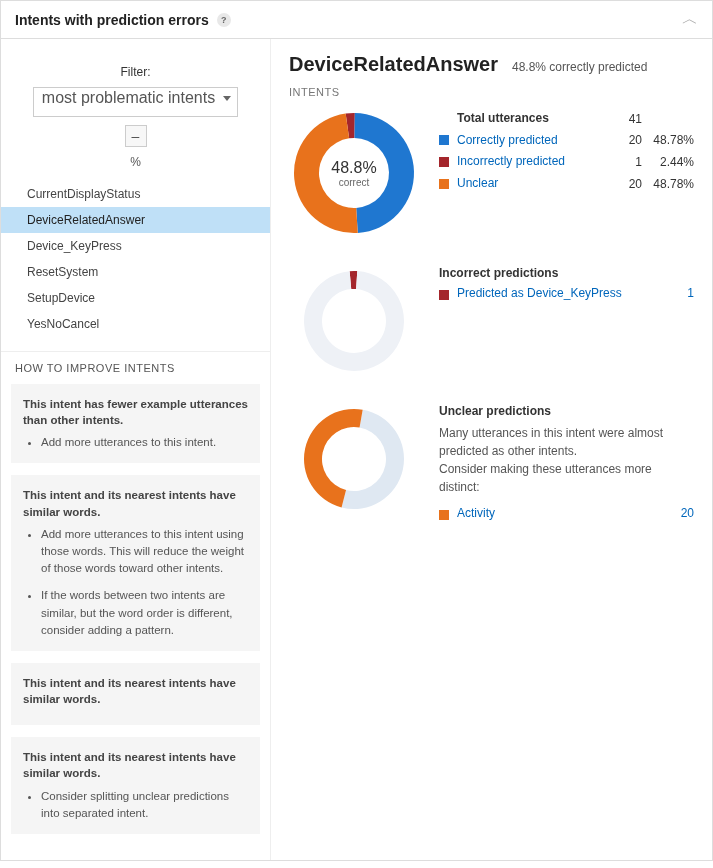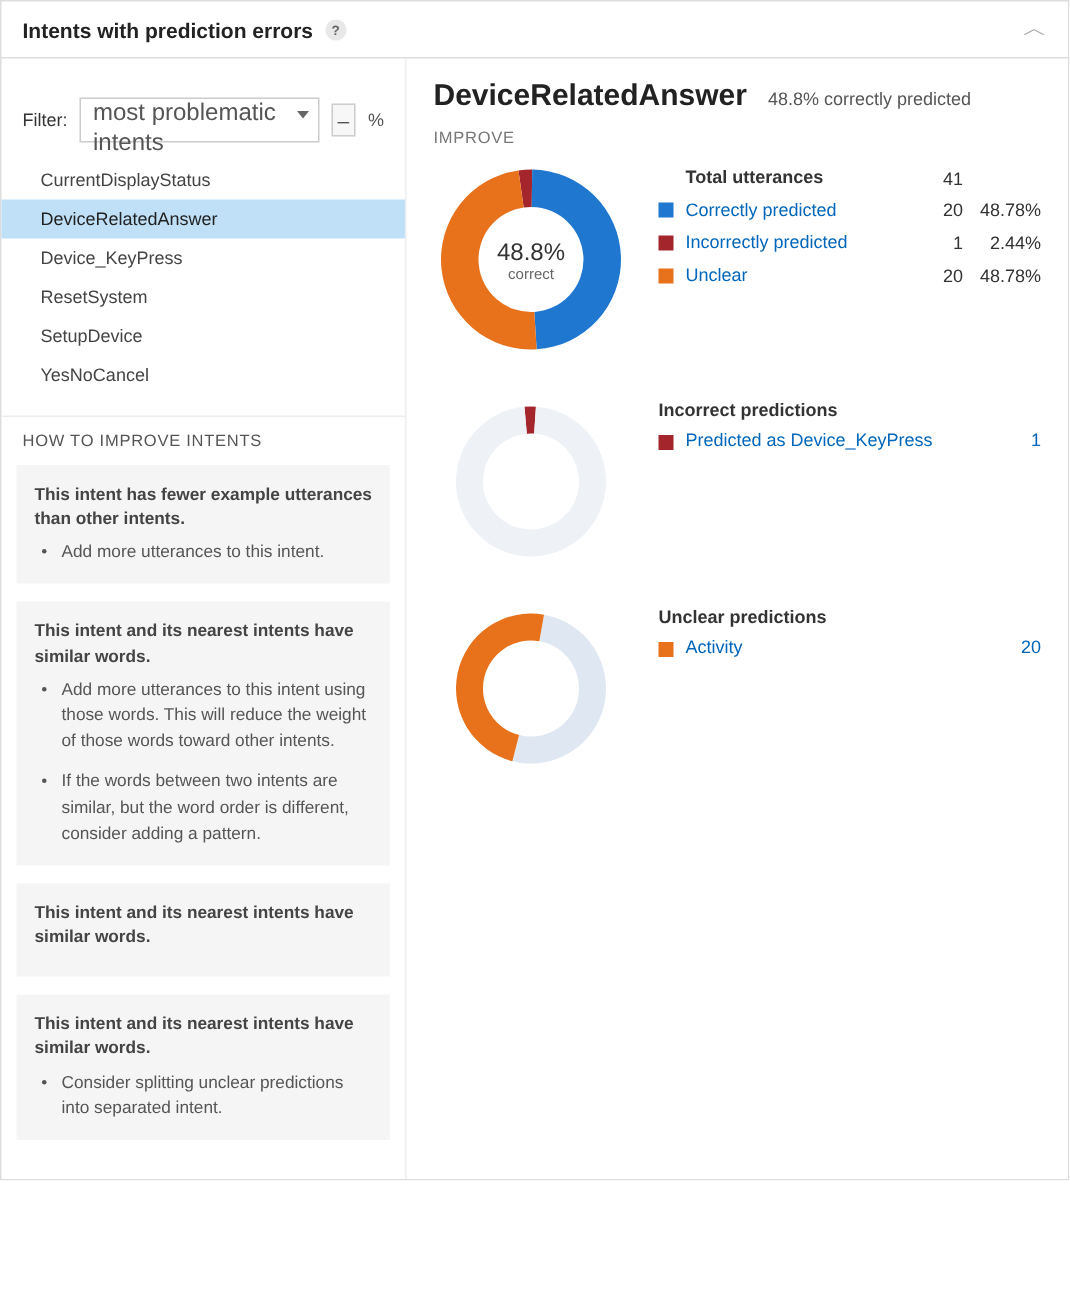--- a/index.html
+++ b/index.html
@@ -5,21 +5,21 @@
   * { box-sizing: border-box; margin: 0; padding: 0; }
   body { font-family: "Segoe UI", Arial, sans-serif; font-size: 12px; color: #333; background: #fff; width: 713px; }
   .panel { border: 1px solid #ddd; }
   .panel-header { display: flex; align-items: center; justify-content: space-between; padding: 8px 14px; border-bottom: 1px solid #ddd; }
   .panel-title { font-size: 14px; font-weight: 600; color: #222; display: flex; align-items: center; gap: 8px; }
   .help-badge { display: inline-flex; align-items: center; justify-content: center; width: 14px; height: 14px; border-radius: 50%; background: #e8e8e8; color: #666; font-size: 9px; cursor: pointer; }
   .chevron { color: #aaa; font-size: 16px; cursor: pointer; user-select: none; }
   .columns { display: flex; }
   .left-col { width: 270px; border-right: 1px solid #eee; padding: 10px 0 14px 0; }
   .right-col { flex: 1; padding: 14px 18px 14px 18px; }
-  .filter-row { display: flex; align-items: center; gap: 8px; padding: 16px 14px 10px 14px; font-size: 12px; }
+  .filter-row { display: flex; align-items: center; gap: 8px; padding: 16px 14px 10px 14px; font-size: 12px; flex-direction: column; }
   .filter-label { color: #333; }
   .select { position: relative; border: 1px solid #ccc; height: 30px; line-height: 20px; padding: 0 22px 0 8px; font-size: 16px; color: #555; min-width: 155px; background: #fff; cursor: pointer; }
   .select::after { content: ""; position: absolute; right: 6px; top: 8px; border-left: 4px solid transparent; border-right: 4px solid transparent; border-top: 5px solid #666; }
   .btn-small { border: 1px solid #ccc; background: #f7f7f7; height: 22px; width: 22px; cursor: pointer; color: #555; display:flex; align-items:center; justify-content:center; font-size:14px;}
   .pct-label { color: #555; font-size: 12px; }
   .intent-list { margin-top: 2px; }
   .intent-item { padding: 6px 14px 6px 26px; font-size: 12px; color: #444; cursor: pointer; }
   .intent-item.active { background: #bfe0f7; color: #222; }
   .section-divider { border-top: 1px solid #eee; margin: 14px 0 10px 0; }
   .howto-title { font-size: 11px; letter-spacing: 0.5px; color: #555; padding: 0 14px 10px 14px; }
@@ -110,21 +110,21 @@
             </ul>
           </div>
         </div>
     </div>
 
     <div class="right-col">
       <div class="detail-title-row">
         <span class="detail-title">DeviceRelatedAnswer</span>
         <span class="detail-sub">48.8% correctly predicted</span>
       </div>
-      <div class="accuracy-label">IMPROVE</div>
+      <div class="accuracy-label">INTENTS</div>
 
       <div class="block">
         <div class="donut-wrap">
           <svg id="donut-accuracy" width="130" height="130" viewBox="0 0 130 130">
               <path d="M 56.64961394239608 5.583915875505781 A 60 60 0 0 1 65.81729964095416 5.0055667474315015 L 65.47675812388994 30.00324726933504 A 35 35 0 0 0 60.12894146639771 30.340617594045035 Z" fill="#a4262c"></path>
               <path d="M 65.81729964095416 5.0055667474315015 A 60 60 0 0 1 68.777627518518 124.88096133439522 L 67.20361605246883 99.93056077839722 A 35 35 0 0 0 65.47675812388994 30.00324726933504 Z" fill="#1f77d0"></path>
               <path d="M 68.777627518518 124.88096133439522 A 60 60 0 0 1 56.64961394239605 5.583915875505788 L 60.1289414663977 30.340617594045042 A 35 35 0 0 0 67.20361605246883 99.93056077839722 Z" fill="#e8721c"></path>
               <text x="65" y="65" text-anchor="middle" font-size="16" fill="#333">48.8%</text>
               <text x="65" y="78" text-anchor="middle" font-size="10" fill="#666">correct</text>
             </svg>
@@ -180,20 +180,24 @@
 
       <div class="block">
         <div class="donut-wrap">
           <svg id="donut-unclear" width="110" height="110" viewBox="0 0 110 110">
               <path d="M 63.68240888334652 5.759612349389599 A 50 50 0 1 1 42.573752146487635 103.43127465061269 L 47.04720137375209 85.99601577639213 A 32 32 0 1 0 60.55674168534178 23.486151903609343 Z" fill="#dfe8f2"></path>
               <path d="M 42.573752146487635 103.43127465061269 A 50 50 0 0 1 63.6824088833465 5.759612349389592 L 60.55674168534176 23.48615190360934 A 32 32 0 0 0 47.04720137375209 85.99601577639213 Z" fill="#e8721c"></path>
             </svg>
         </div>
         <div class="stats">
           <div class="sub-head">Unclear predictions</div>
+          <div class="sub-desc">
+            <span>Many utterances in this intent were almost predicted as other intents.</span><br>
+            <span>Consider making these utterances more distinct:</span>
+          </div>
           <div id="unclear-items">
               <div class="legend-row">
                 <span class="stat-swatch sw-orange"></span>
                 <span class="ll">Activity</span>
                 <span class="lc">20</span>
               </div>
             </div>
         </div>
       </div>
 

